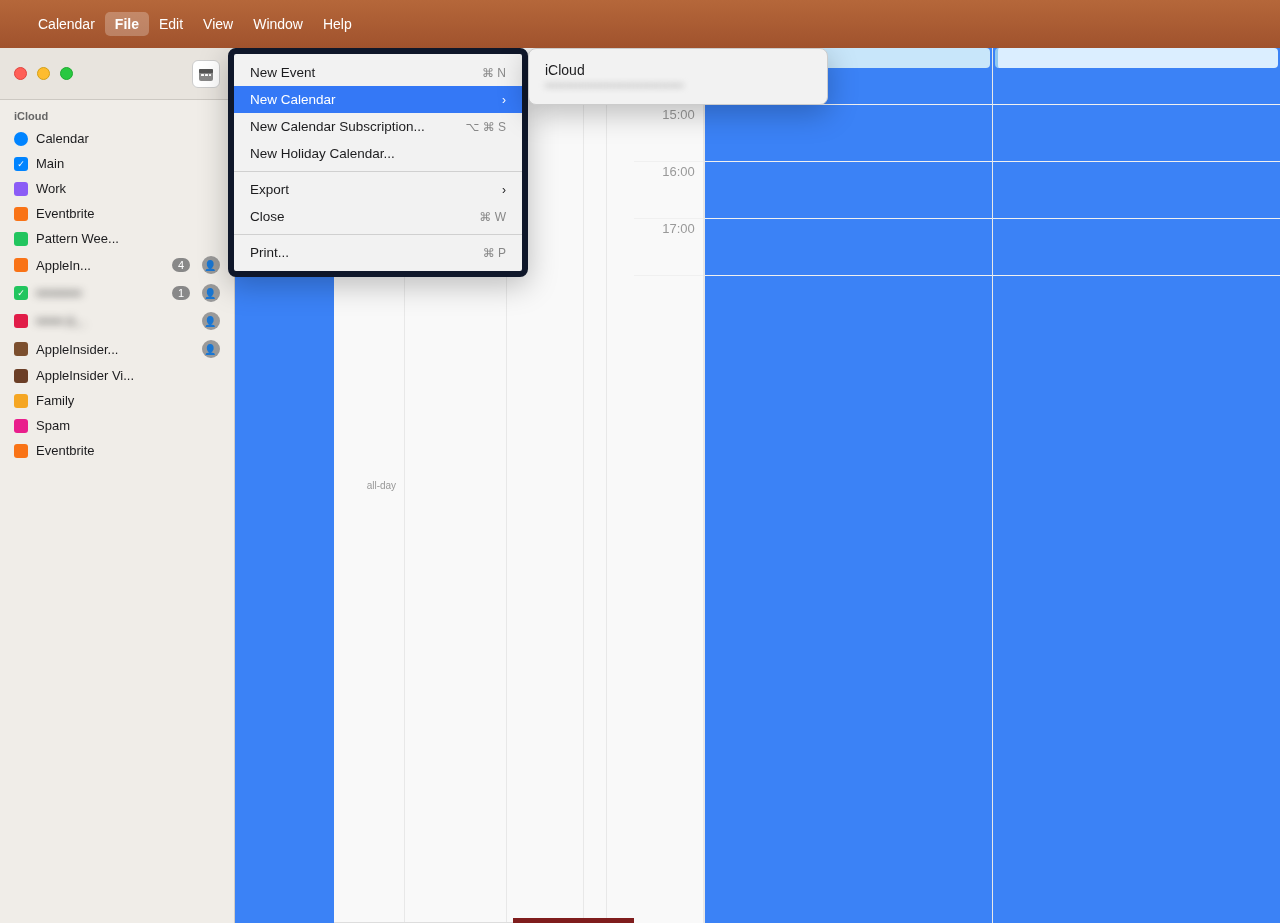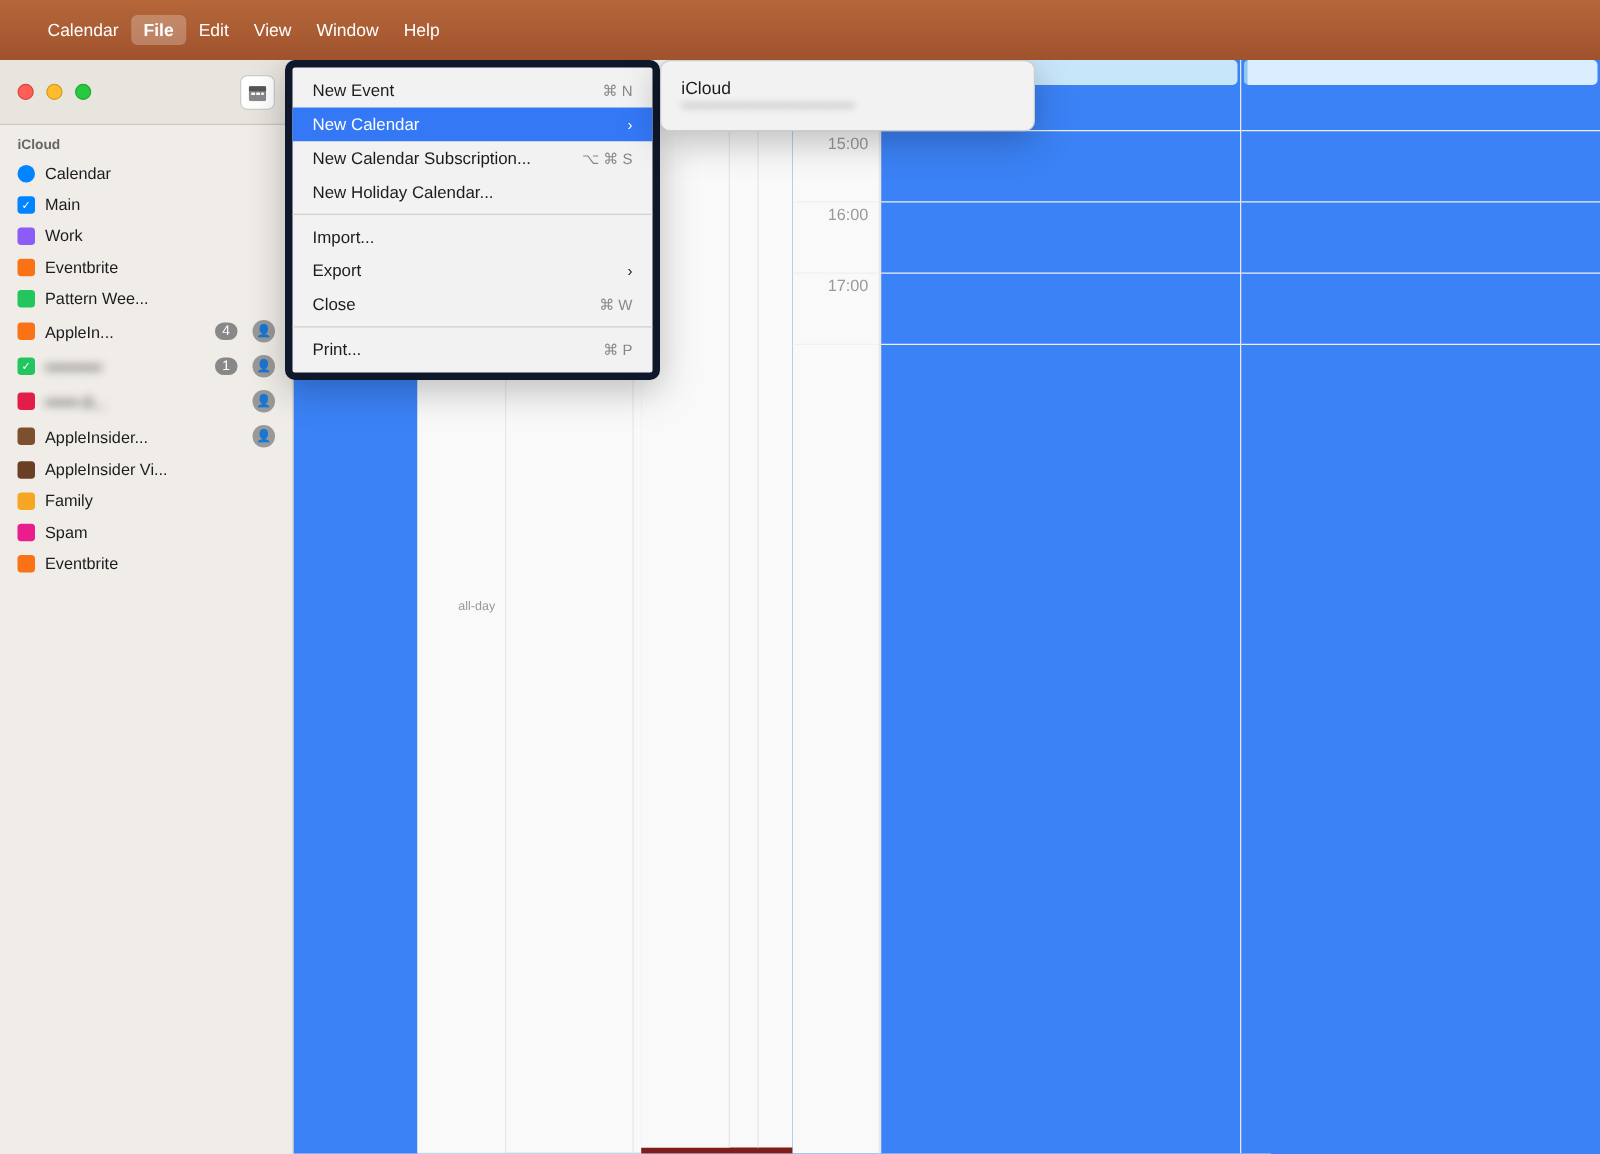--- a/index.html
+++ b/index.html
@@ -520,23 +520,20 @@
   </div>
   <div class="menu-item">
     <span>New Calendar Subscription...</span>
     <span class="shortcut">⌥ ⌘ S</span>
   </div>
   <div class="menu-item">
     <span>New Holiday Calendar...</span>
   </div>
   <div class="menu-separator"></div>
   <div class="menu-item">
-    <span>Import...</span>
-  </div>
-  <div class="menu-item">
     <span>Export</span>
     <span class="arrow">›</span>
   </div>
   <div class="menu-item">
     <span>Close</span>
     <span class="shortcut">⌘ W</span>
   </div>
   <div class="menu-separator"></div>
   <div class="menu-item">
     <span>Print...</span>

